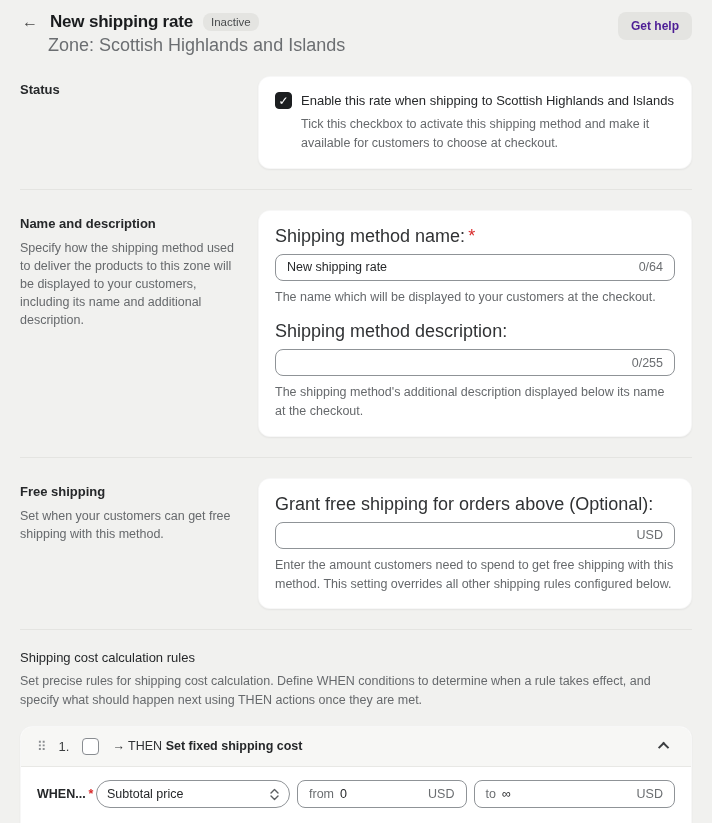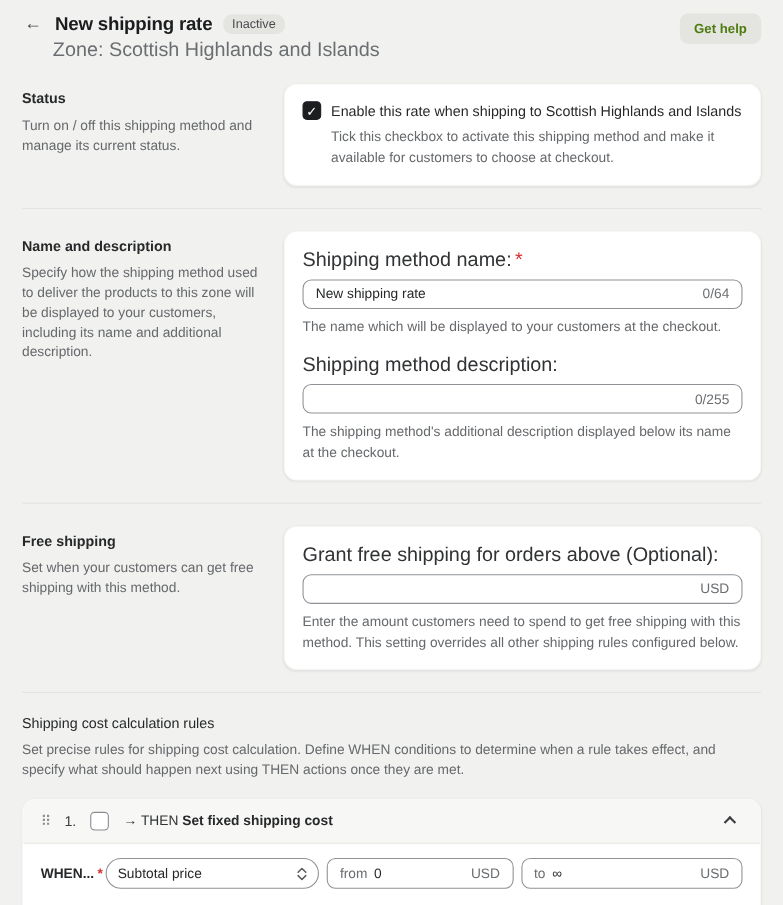--- a/index.html
+++ b/index.html
@@ -15,21 +15,21 @@
   .page { padding: 12px 20px 16px 20px; }
 
   
   .header { display:flex; justify-content:space-between; align-items:flex-start; }
   .header-left { display:flex; flex-direction:column; }
   .title-row { display:flex; align-items:center; gap:10px; }
   .back-arrow { font-size:16px; color:#4a4a4a; cursor:pointer; line-height:1; padding:2px; }
   .page-title { font-size:17px; font-weight:700; color:#1a1c1e; letter-spacing:-0.2px; }
   .badge { background:#e4e4e1; color:#494b4d; font-size:11.5px; border-radius:8px; padding:3px 8px; font-weight:400; }
   .zone-sub { margin-left:28px; margin-top:3px; font-size:18px; color:#6b6e71; }
-  .get-help-btn { background:#e4e4e1; border:none; border-radius:8px; padding:7px 13px; font-size:12px; font-weight:600; color:#4d7c0f; cursor:pointer; font-family:inherit; }
+  .get-help-btn { background:#e4e4e1; border:none; border-radius:8px; padding:7px 13px; font-size:12px; font-weight:600; color:#4c1d95; cursor:pointer; font-family:inherit; }
 
   
   .section { display:flex; align-items:flex-start; padding:20px 0; }
   .section-left { width:238px; flex:0 0 238px; padding-right:20px; padding-top:6px; }
   .section-left h2 { font-size:13px; font-weight:700; color:#26282a; margin-bottom:8px; }
   .section-left p { font-size:12.5px; color:#66696c; line-height:1.45; }
   .card { flex:1; background:#ffffff; border-radius:12px; padding:15px 16px; box-shadow:0 1px 2px rgba(0,0,0,0.06); border:1px solid rgba(0,0,0,0.03); }
   .divider { border-top:1px solid #e4e4e1; }
 
   
@@ -87,21 +87,20 @@
         <span class="badge">Inactive</span>
       </div>
       <div class="zone-sub">Zone: Scottish Highlands and Islands</div>
     </div>
     <button class="get-help-btn">Get help</button>
   </div>
 
   <div class="section">
     <div class="section-left">
       <h2>Status</h2>
-      <p>Turn on / off this shipping method and manage its current status.</p>
     </div>
     <div class="card">
       <div class="check-row">
         <span class="checkbox checked">
           <span>✓</span>
         </span>
         <span class="check-label">Enable this rate when shipping to Scottish Highlands and Islands</span>
       </div>
       <div class="check-help">Tick this checkbox to activate this shipping method and make it available for customers to choose at checkout.</div>
     </div>

